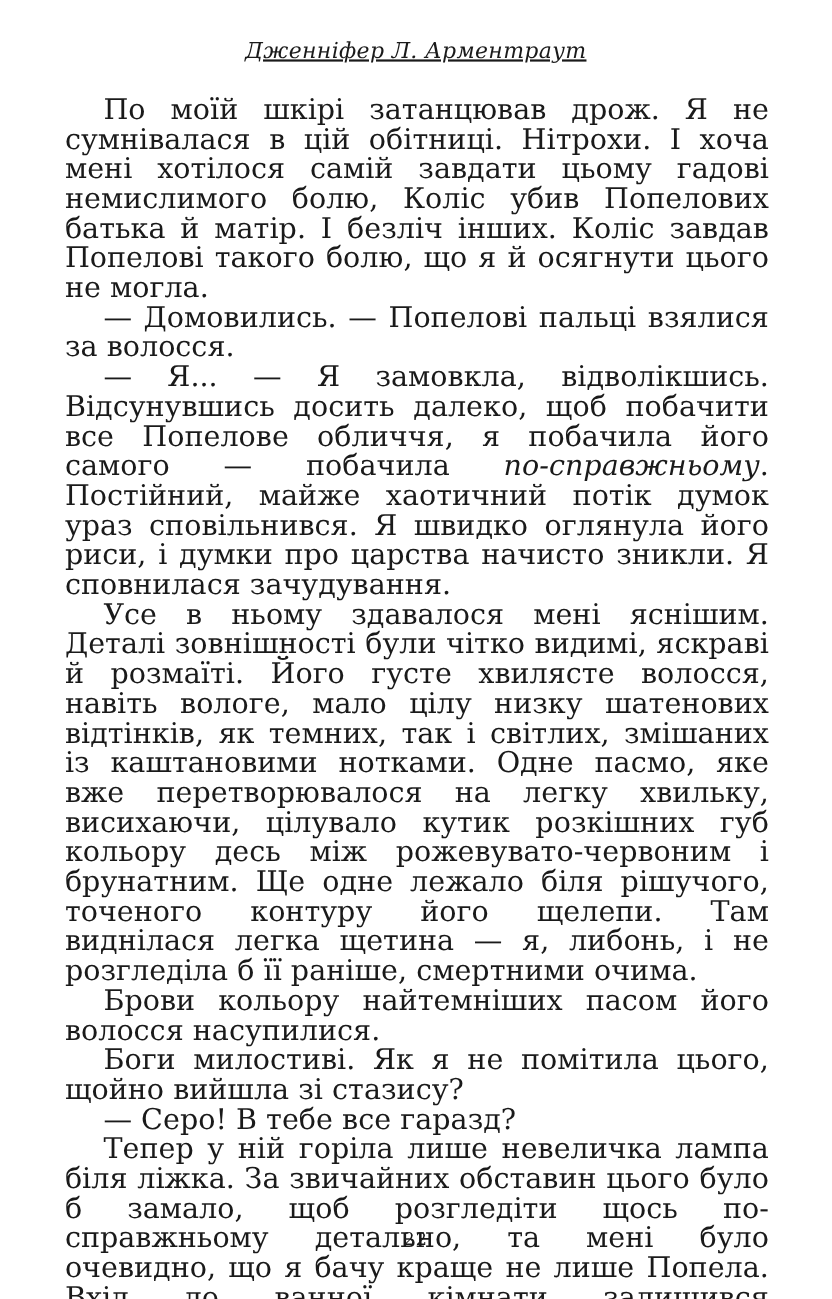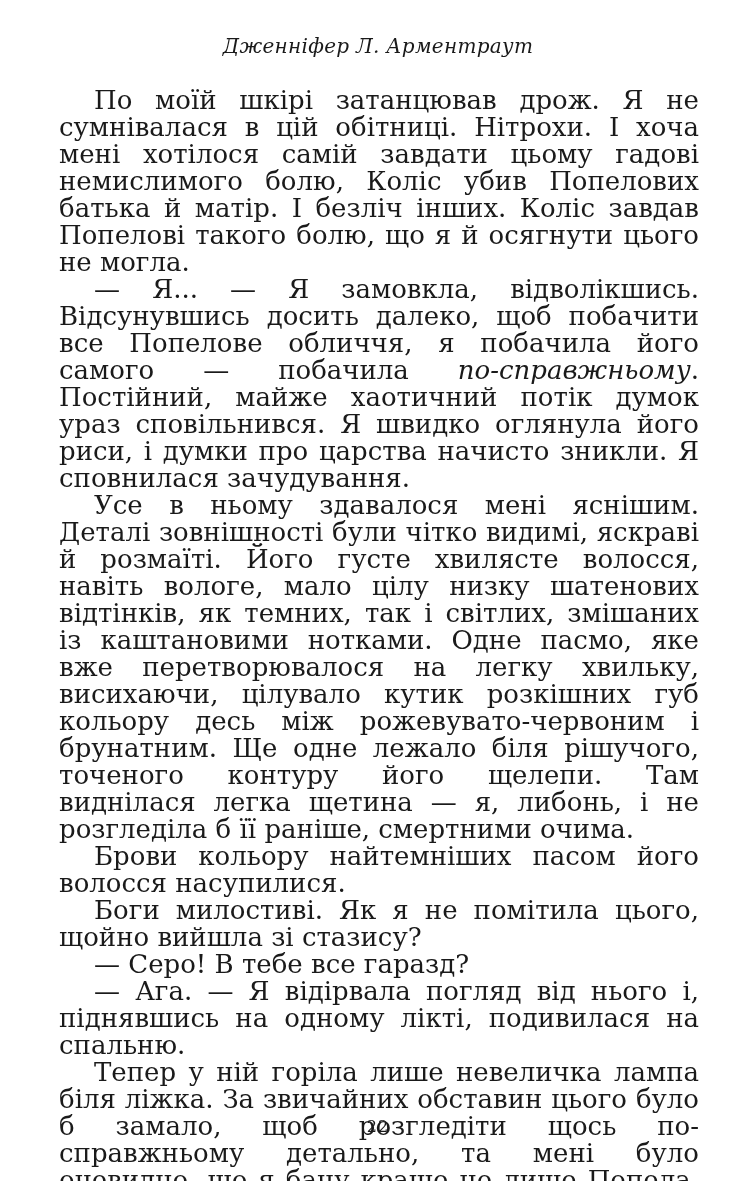--- a/index.html
+++ b/index.html
@@ -19,20 +19,21 @@
   .running-header {
     position: absolute;
     top: 34px;
     left: 0;
     width: 756px;
     text-align: center;
     font-style: italic;
     font-size: 20px;
     line-height: 24px;
     letter-spacing: 0.3px;
+    text-decoration: underline;
   }
   .text-block {
     position: absolute;
     top: 87px;
     left: 59px;
     width: 640px;
     font-size: 26px;
     line-height: 27px;
     text-align: justify;
   }
@@ -56,23 +57,23 @@
   }
 </style>
 </head>
 <body>
 
 <div class="page">
   <div class="running-header">Дженніфер Л. Арментраут</div>
 
   <div class="text-block">
       <p class="para"><span>По моїй шкірі затанцював дрож. Я не сумнівалася в цій обітниці. Нітрохи. І хоча мені хотілося самій завдати цьому гадові немислимого болю, Коліс убив Попелових батька й матір. І безліч інших. Коліс завдав Попелові такого болю, що я й осягнути цього не могла.</span></p>
+      <p class="para"><span>— Домовились. — Попелові пальці взялися за волосся.</span></p>
       <p class="para"><span>— Я... — Я замовкла, відволікшись. Відсунувшись досить далеко, щоб побачити все Попелове обличчя, я побачила його самого — побачила </span><span class="italic">по-справжньому</span><span>. Постійний, майже хаотичний потік думок ураз сповільнився. Я швидко оглянула його риси, і думки про царства начисто зникли. Я сповнилася зачудування.</span></p>
       <p class="para"><span>Усе в ньому здавалося мені яснішим. Деталі зовнішності були чітко видимі, яскраві й розмаїті. Його густе хвилясте волосся, навіть вологе, мало цілу низку шатенових відтінків, як темних, так і світлих, змішаних із каштановими нотками. Одне пасмо, яке вже перетворювалося на легку хвильку, висихаючи, цілувало кутик розкішних губ кольору десь між рожевувато-червоним і брунатним. Ще одне лежало біля рішучого, точеного контуру його щелепи. Там виднілася легка щетина — я, либонь, і не розгледіла б її раніше, смертними очима.</span></p>
       <p class="para"><span>Брови кольору найтемніших пасом його волосся насупилися.</span></p>
       <p class="para"><span>Боги милостиві. Як я не помітила цього, щойно вийшла зі стазису?</span></p>
       <p class="para"><span>— Серо! В тебе все гаразд?</span></p>
-      <p class="para"><span>— Ага. — Я відірвала погляд від нього і, піднявшись на одному лікті, подивилася на спальню.</span></p>
       <p class="para"><span>Тепер у ній горіла лише невеличка лампа біля ліжка. За звичайних обставин цього було б замало, щоб розгледіти щось по-справжньому детально, та мені було очевидно, що я бачу краще не лише Попела. Вхід до ванної кімнати залишився відчиненим, і я бачила все аж до інших дверей,</span></p>
     </div>
 
   <div class="page-number">22</div>
 </div>
 
 </body></html>

